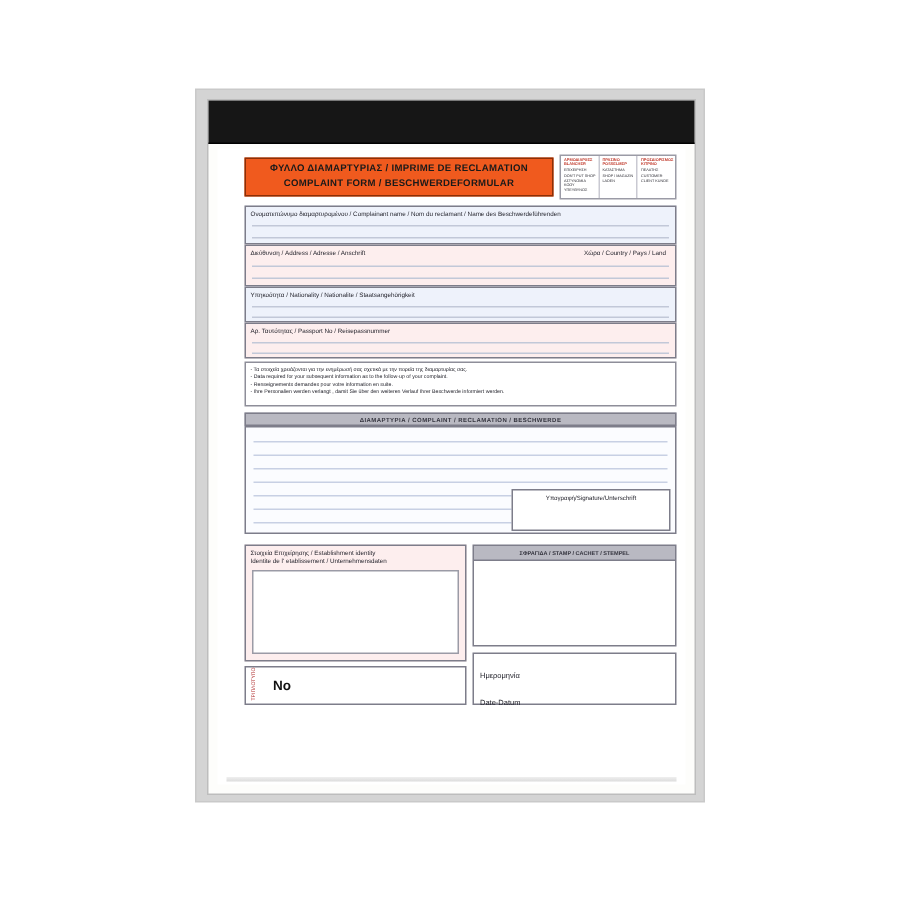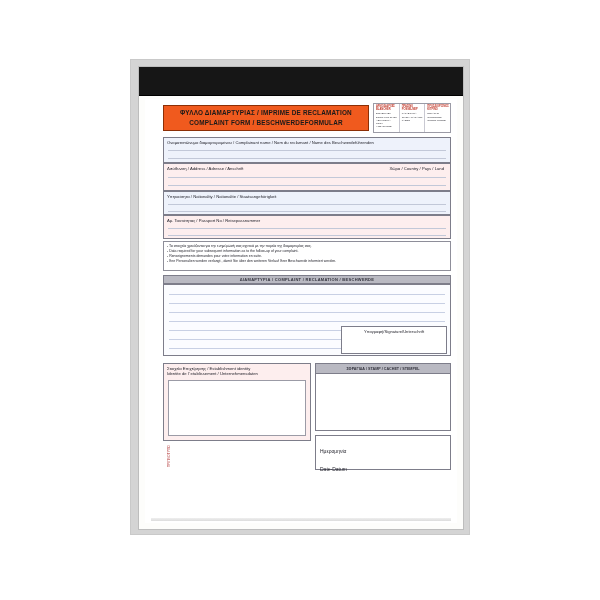--- a/index.html
+++ b/index.html
@@ -300,20 +300,23 @@
         </div>
         <div class="inner"></div>
       </div>
 
       <div class="box" id="stamp" style="top:264px;">
         <div class="hd">
           <span class="t">ΣΦΡΑΓΙΔΑ / STAMP / CACHET / STEMPEL</span>
         </div>
       </div>
 
+      <div class="box" id="nobox" style="top:345px;">
+        <span class="no">No</span>
+      </div>
       <div id="serial" style="left:22px; top:368px;">ΤΡΙΠΛΟΤΥΠΟ</div>
 
       <div class="box" id="datebox" style="top:336px;">
         <div class="hd">
           <span class="lbl" style="font-size:5px;">Ημερομηνία</span>
         </div>
         <div class="l2">
           <span class="lbl" style="font-size:5px;">Date-Datum</span>
         </div>
       </div>

